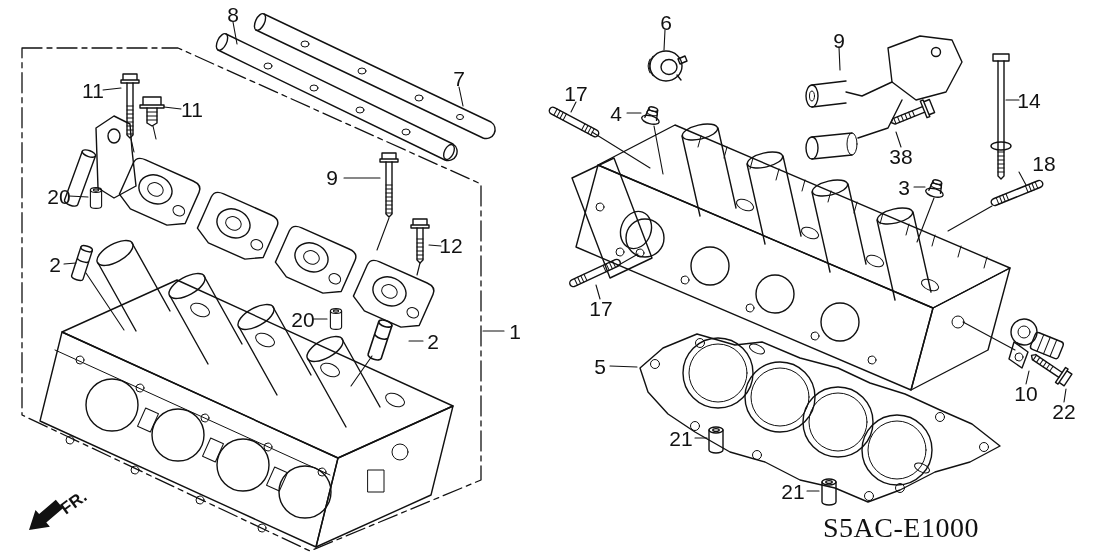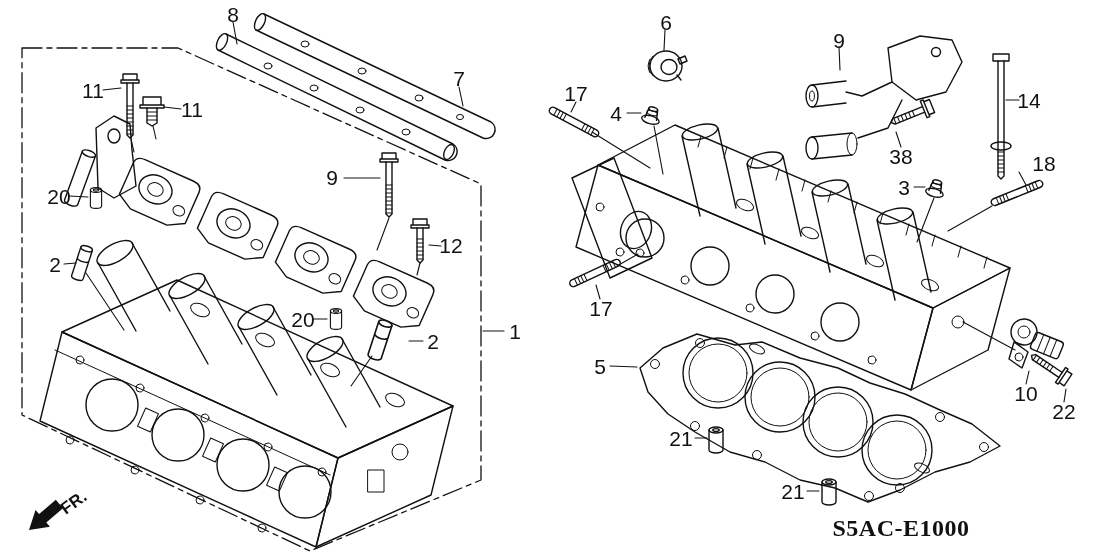--- a/index.html
+++ b/index.html
@@ -7,21 +7,21 @@
     position:relative;width:1108px;height:553px;background:#ffffff;
     font-family:"Liberation Sans",sans-serif;overflow:hidden;
   }
   .stage svg{position:absolute;left:0;top:0;}
   .callout{
     position:absolute;transform:translate(-50%,-50%);
     font-size:21px;line-height:1;color:#111;white-space:nowrap;
   }
   .diagram-code{
     position:absolute;transform:translate(-50%,-50%);
-    font-family:"Liberation Serif",serif;font-size:24px;letter-spacing:.5px;color:#111;font-weight:bold;
+    font-family:"Liberation Serif",serif;font-size:28px;letter-spacing:.5px;color:#111;
   }
   .fr-label{
     position:absolute;transform:translate(-50%,-50%) rotate(-36deg);
     font-size:17px;font-weight:bold;color:#111;
   }
 </style>
 </head>
 <body>
 
 <div class="stage">

